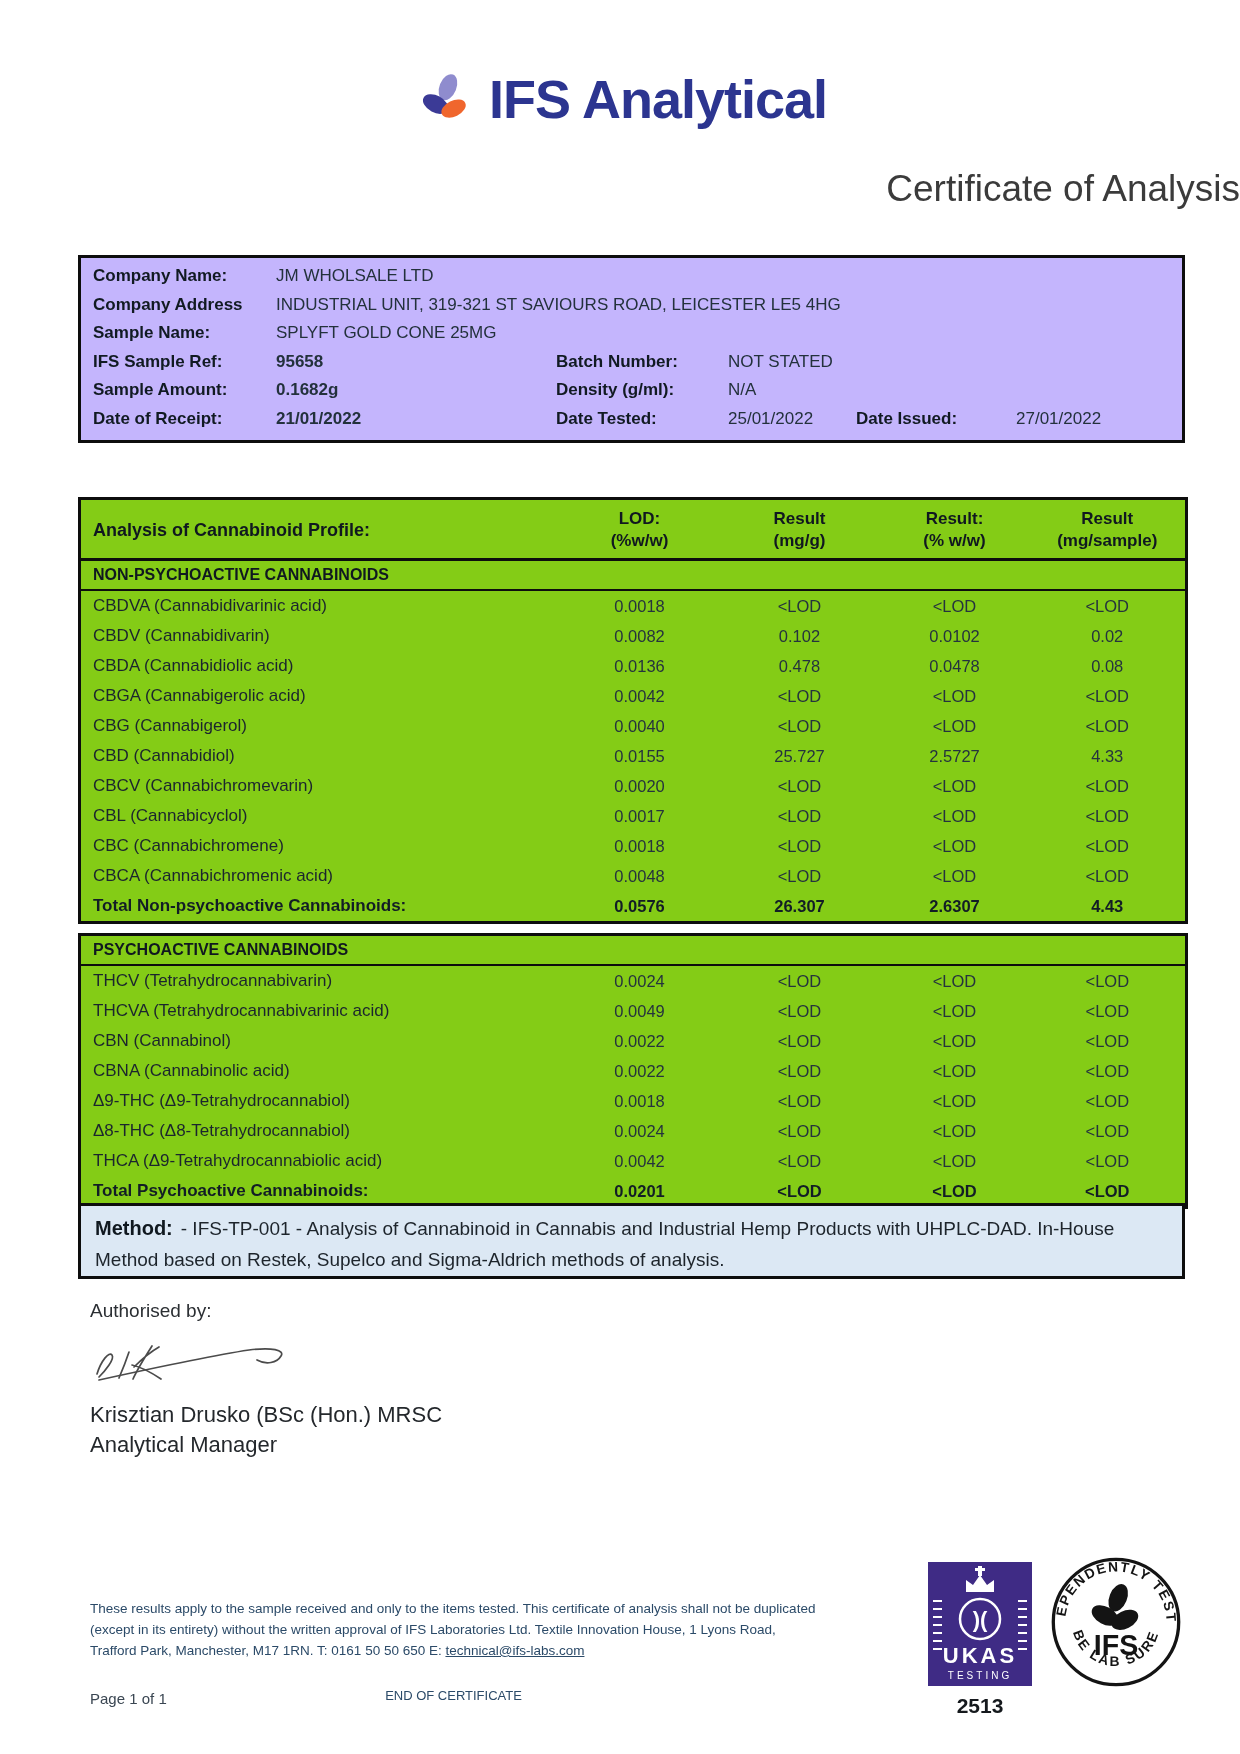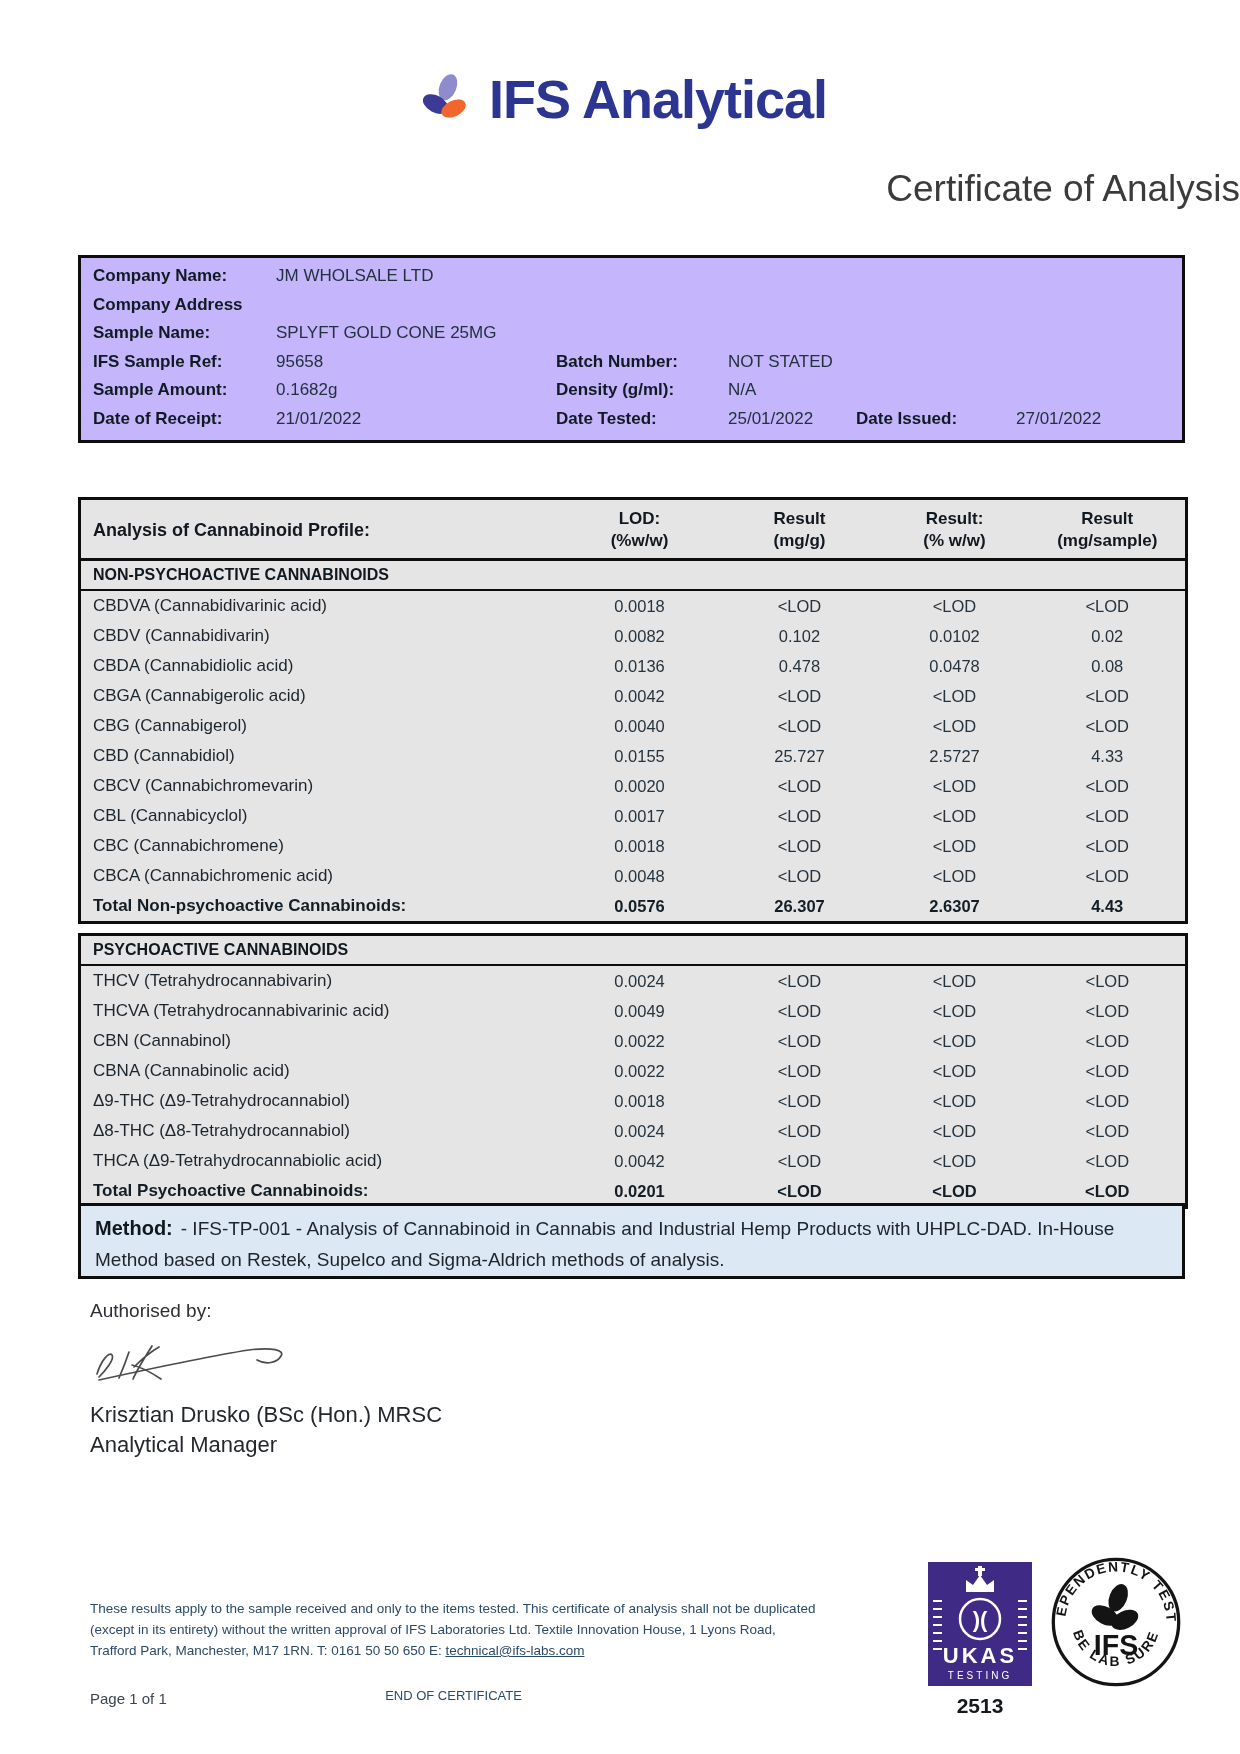--- a/index.html
+++ b/index.html
@@ -10,25 +10,25 @@
   .logo-row{position:absolute;top:68px;left:0;width:100%;display:flex;justify-content:center;align-items:center;gap:14px;}
   .brand-name{font-size:54px;font-weight:bold;color:#2c3590;letter-spacing:-1px;}
   .cert-title{position:absolute;top:168px;left:0;width:100%;text-align:right;font-size:37px;color:#3b3b3b;}
 
   
   .info-table{position:absolute;top:255px;left:78px;width:1107px;box-sizing:border-box;
               background:#c4b5fd;border:3px solid #0d0d0d;padding:4px 0 7px;}
   .info-row{display:flex;line-height:28.5px;font-size:17px;white-space:nowrap;}
   .lbl{font-weight:bold;color:#111a22;box-sizing:border-box;padding-left:12px;}
   .val{color:#23313c;}
-  .w-l1{width:195px;} .w-v1{width:280px;} .w-l2{width:172px;padding-left:0;} .w-v2{width:128px;} .w-l3{width:160px;padding-left:0;}
+  .w-l1{width:195px;} .w-v1{width:280px;font-weight:bold;} .w-l2{width:172px;padding-left:0;} .w-v2{width:128px;} .w-l3{width:160px;padding-left:0;}
 
   
   table.coa{position:absolute;left:78px;width:1107px;border-collapse:collapse;table-layout:fixed;
-            background:#e5e5e5;border:3px solid #0d0d0d;}
+            background:#84cc16;border:3px solid #0d0d0d;}
   table.coa th,table.coa td{overflow:hidden;white-space:nowrap;}
   .profile{top:497px;}
   .psycho{top:933px;}
   thead th{font-weight:bold;font-size:17px;color:#101820;text-align:center;vertical-align:middle;
            padding:8px 0 6px;line-height:22px;border-bottom:3px solid #0d0d0d;}
   th.title-cell{text-align:left;padding-left:12px;font-size:18px;}
   .section-row td{font-weight:bold;font-size:16px;color:#101820;padding:5px 0 5px 12px;
                   border-bottom:2.5px solid #0d0d0d;}
   tbody.rows td{height:28px;font-size:16.5px;text-align:center;color:#25333e;}
   tbody.rows td:first-child{text-align:left;padding-left:12px;font-size:17px;color:#1b252e;}
@@ -77,20 +77,21 @@
   </div>
   <div class="cert-title">Certificate of Analysis</div>
 
   <div class="info-table">
     <div class="info-row">
       <span class="lbl w-l1">Company Name:</span>
       <span class="val">JM WHOLSALE LTD</span>
     </div>
     <div class="info-row">
       <span class="lbl w-l1">Company Address</span>
+      <span class="val">INDUSTRIAL UNIT, 319-321 ST SAVIOURS ROAD, LEICESTER LE5 4HG</span>
     </div>
     <div class="info-row">
       <span class="lbl w-l1">Sample Name:</span>
       <span class="val">SPLYFT GOLD CONE 25MG</span>
     </div>
     <div class="info-row">
       <span class="lbl w-l1">IFS Sample Ref:</span>
       <span class="val w-v1">95658</span>
       <span class="lbl w-l2">Batch Number:</span>
       <span class="val">NOT STATED</span>

